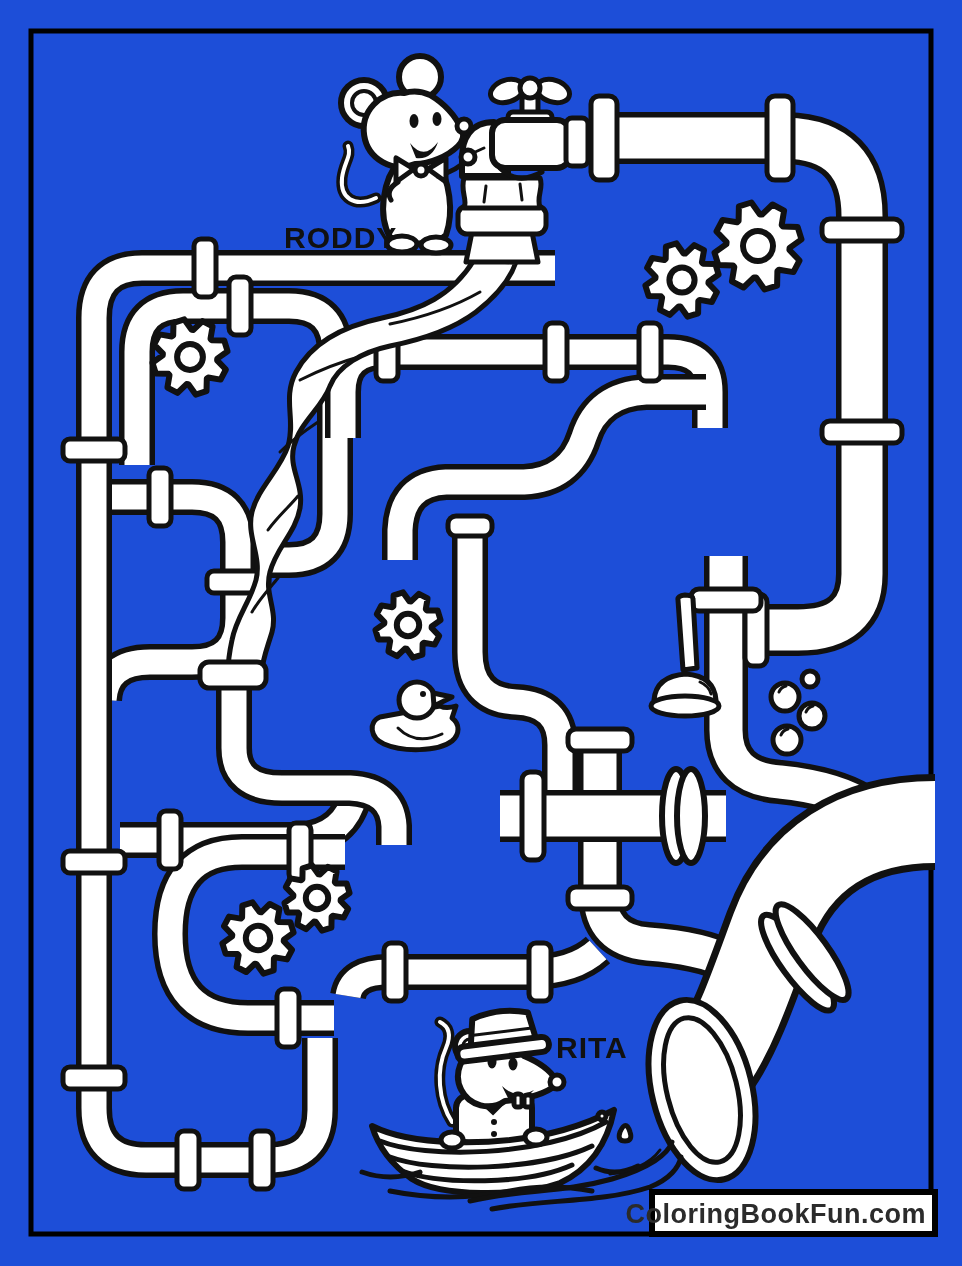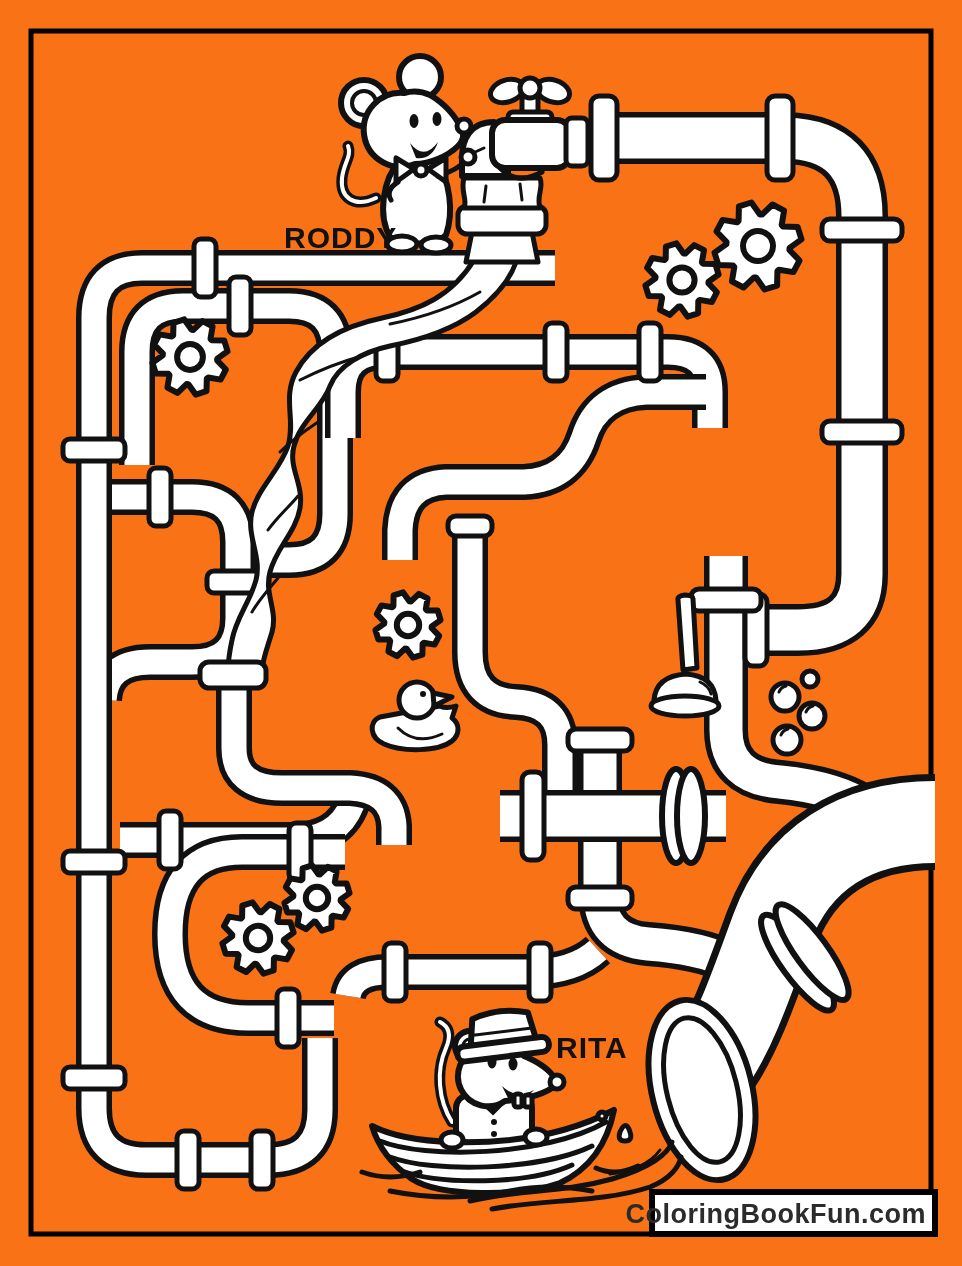--- a/index.html
+++ b/index.html
@@ -1,16 +1,16 @@
 <!DOCTYPE html>
 <html><head>
 <meta charset="utf-8">
 <style>
   html,body{margin:0;padding:0;background:#fff;}
-  .page{position:relative;width:962px;height:1266px;background:#f97316;overflow:hidden;}
+  .page{position:relative;width:962px;height:1266px;background:#1d4ed8;overflow:hidden;}
   svg{display:block;}
   text{font-family:"Liberation Sans",sans-serif;}
   .name-label{font-weight:800;font-size:30px;fill:#111;letter-spacing:1px;}
   .wm-text{font-weight:600;font-size:27px;fill:#2b2b2b;letter-spacing:.5px;}
   
   .pb{fill:none;stroke:#111;stroke-width:36;stroke-linejoin:round;}
   .pw{fill:none;stroke:#fff;stroke-width:25;stroke-linejoin:round;}
   .pb2{fill:none;stroke:#111;stroke-width:52;stroke-linejoin:round;}
   .pw2{fill:none;stroke:#fff;stroke-width:41;stroke-linejoin:round;}
   .pb3{fill:none;stroke:#111;stroke-width:44;stroke-linejoin:round;}

